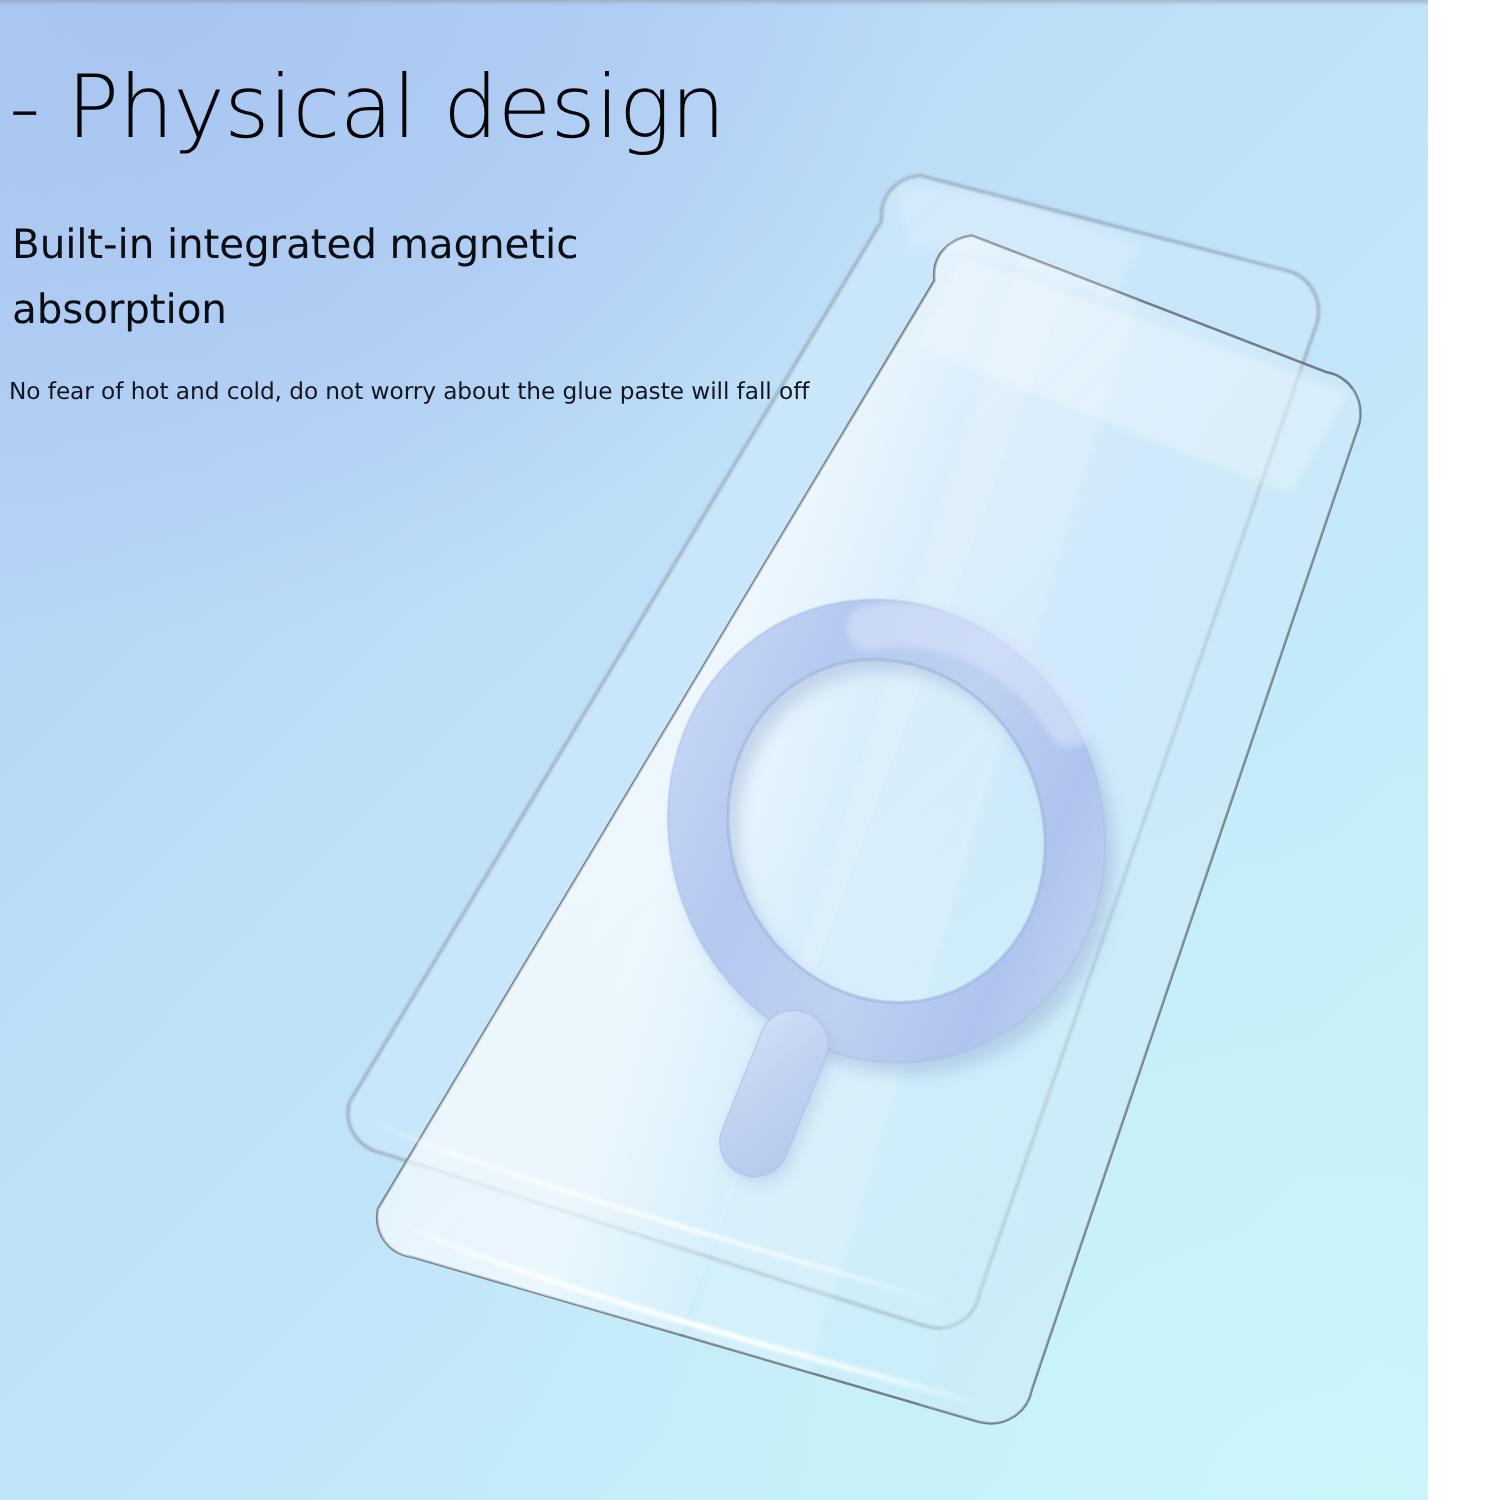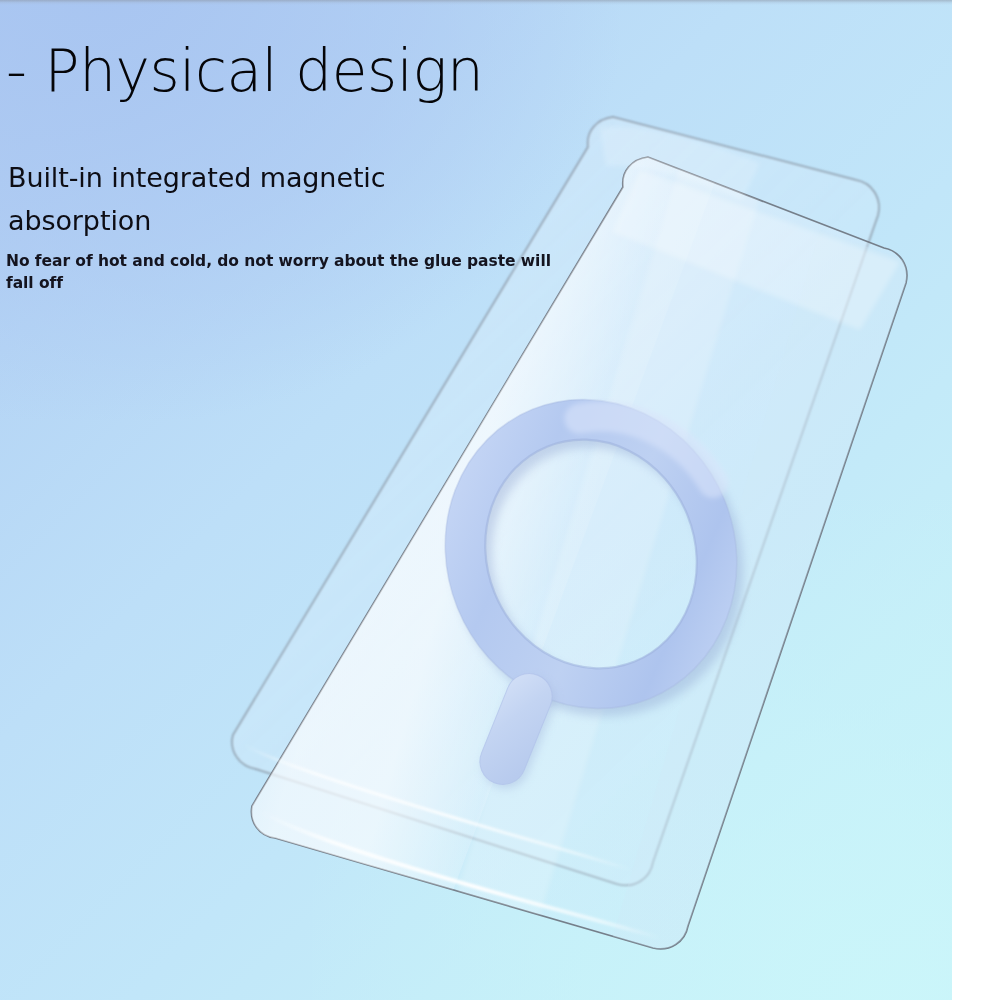--- a/index.html
+++ b/index.html
@@ -77,30 +77,29 @@
   .subhead {
     position: absolute;
     left: 8px;
     top: 142px;
     width: 430px;
     font-size: 27px;
     line-height: 43px;
     font-weight: 400;
     color: #0d0d14;
     letter-spacing: -0.1px;
-    margin-top: 14px;
   }
   .body-copy {
     position: absolute;
     left: 6px;
     top: 250px;
     width: 545px;
     font-size: 15.5px;
     line-height: 22px;
-    font-weight: 700;
+    font-weight: 400;
     color: #14141f;
     letter-spacing: -0.05px;
   }
 
   
   .product-art {
     position: absolute;
     inset: 0;
     z-index: 20;
   }

